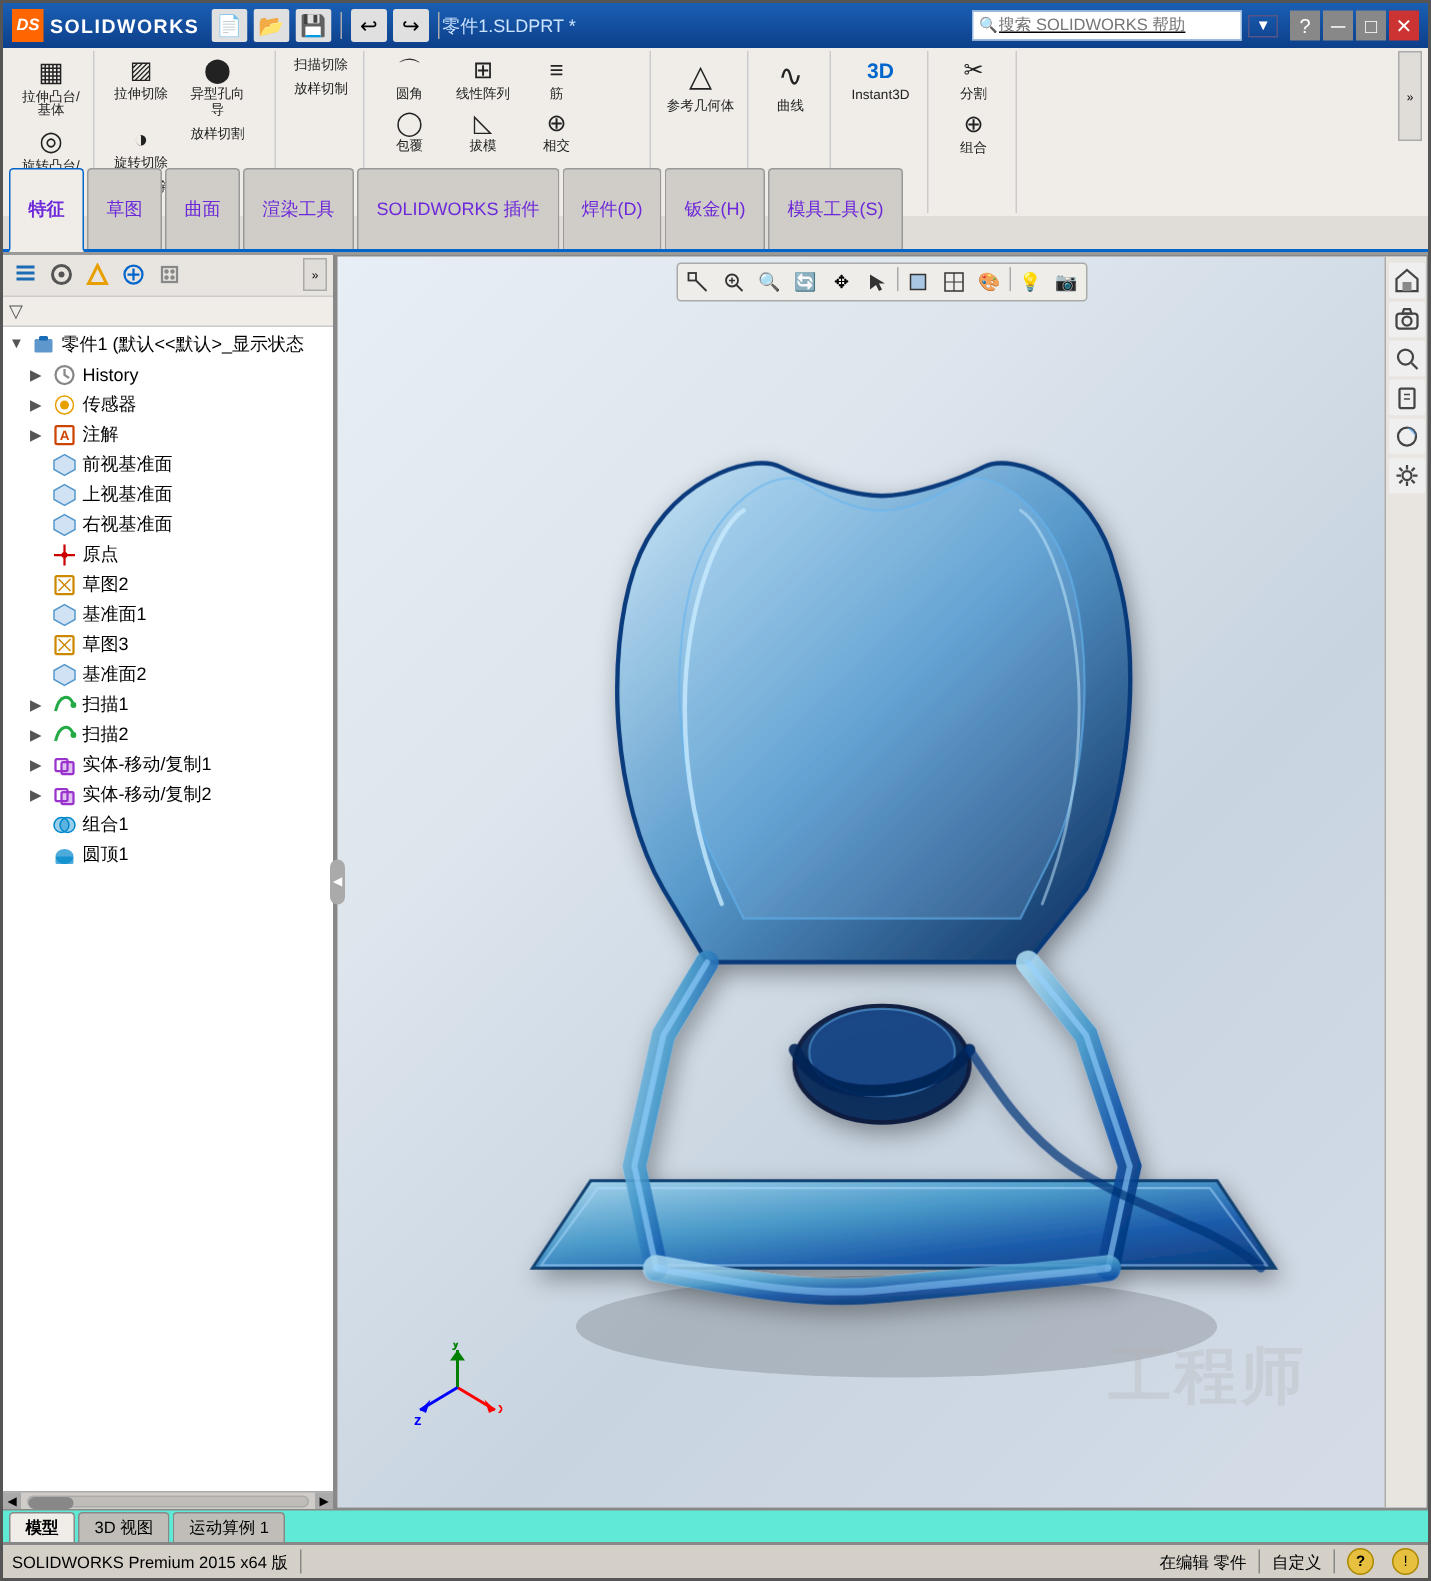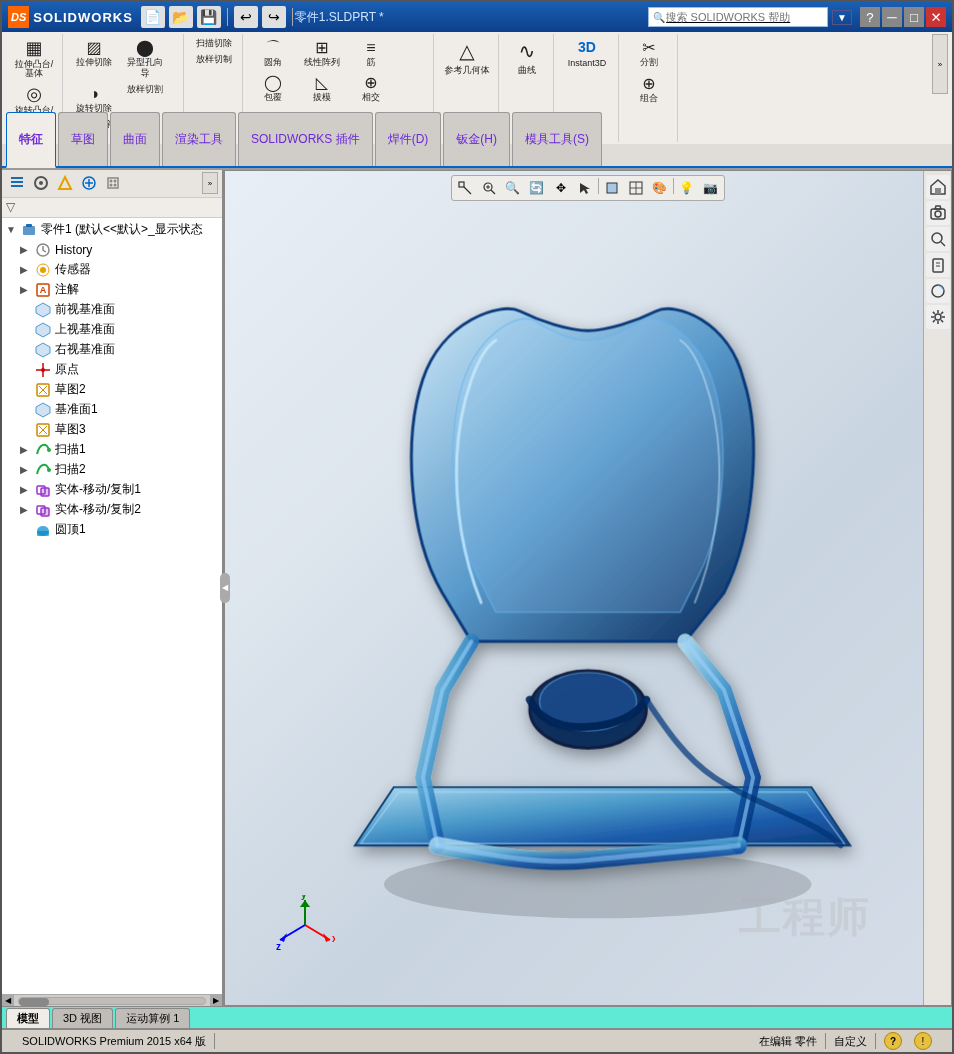--- a/index.html
+++ b/index.html
@@ -298,21 +298,21 @@
       z-index: 10;
     }
 
     
     #status-bar {
       height: 24px;
       background: #d4d0c8;
       border-top: 2px solid #888;
       display: flex;
       align-items: center;
-      padding: 0 20px;
+      padding: 0 6px;
       gap: 8px;
       font-size: 11px;
     }
     .status-section {
       display: flex;
       align-items: center;
       gap: 4px;
     }
     .status-divider {
       width: 1px; height: 16px;
@@ -736,20 +736,29 @@
           <span class="item-icon">
             <svg width="16" height="16" viewBox="0 0 16 16">
                 <rect x="2" y="2" width="12" height="12" fill="none" stroke="#cc8800" stroke-width="1.5" rx="1"></rect>
                 <line x1="4" y1="4" x2="12" y2="12" stroke="#cc8800" stroke-width="1"></line>
                 <line x1="12" y1="4" x2="4" y2="12" stroke="#cc8800" stroke-width="1"></line>
               </svg>
           </span>
           <span class="item-label">草图3</span>
         </div>
 
+        <div class="tree-item indent-1">
+          <span class="expand-icon">&nbsp;</span>
+          <span class="item-icon">
+            <svg width="16" height="16" viewBox="0 0 16 16">
+                <polygon points="1,5 8,1 15,5 15,11 8,15 1,11" fill="rgba(100,160,220,0.3)" stroke="#5599cc" stroke-width="1"></polygon>
+              </svg>
+          </span>
+          <span class="item-label">基准面2</span>
+        </div>
 
         <div class="tree-item indent-1">
           <span class="expand-icon">▶</span>
           <span class="item-icon">
             <svg width="16" height="16" viewBox="0 0 16 16">
                 <path d="M2,12 Q4,4 8,3 Q12,2 14,8" fill="none" stroke="#22aa44" stroke-width="2"></path>
                 <circle cx="14" cy="8" r="2" fill="#22aa44"></circle>
               </svg>
           </span>
           <span class="item-label">扫描1</span>
@@ -781,20 +790,30 @@
           <span class="expand-icon">▶</span>
           <span class="item-icon">
             <svg width="16" height="16" viewBox="0 0 16 16">
                 <rect x="2" y="4" width="8" height="8" fill="none" stroke="#9933cc" stroke-width="1.5" rx="1"></rect>
                 <rect x="6" y="6" width="8" height="8" fill="rgba(153,51,204,0.3)" stroke="#9933cc" stroke-width="1.5" rx="1"></rect>
               </svg>
           </span>
           <span class="item-label">实体-移动/复制2</span>
         </div>
 
+        <div class="tree-item indent-1">
+          <span class="expand-icon">&nbsp;</span>
+          <span class="item-icon">
+            <svg width="16" height="16" viewBox="0 0 16 16">
+                <circle cx="6" cy="8" r="5" fill="rgba(0,136,204,0.4)" stroke="#0088cc" stroke-width="1"></circle>
+                <circle cx="10" cy="8" r="5" fill="rgba(0,136,204,0.4)" stroke="#0088cc" stroke-width="1"></circle>
+              </svg>
+          </span>
+          <span class="item-label">组合1</span>
+        </div>
 
         <div class="tree-item indent-1">
           <span class="expand-icon">&nbsp;</span>
           <span class="item-icon">
             <svg width="16" height="16" viewBox="0 0 16 16">
                 <rect x="2" y="9" width="12" height="5" fill="#0088cc" opacity="0.7" rx="1"></rect>
                 <ellipse cx="8" cy="9" rx="6" ry="5" fill="#0088cc" opacity="0.7"></ellipse>
               </svg>
           </span>
           <span class="item-label">圆顶1</span>

